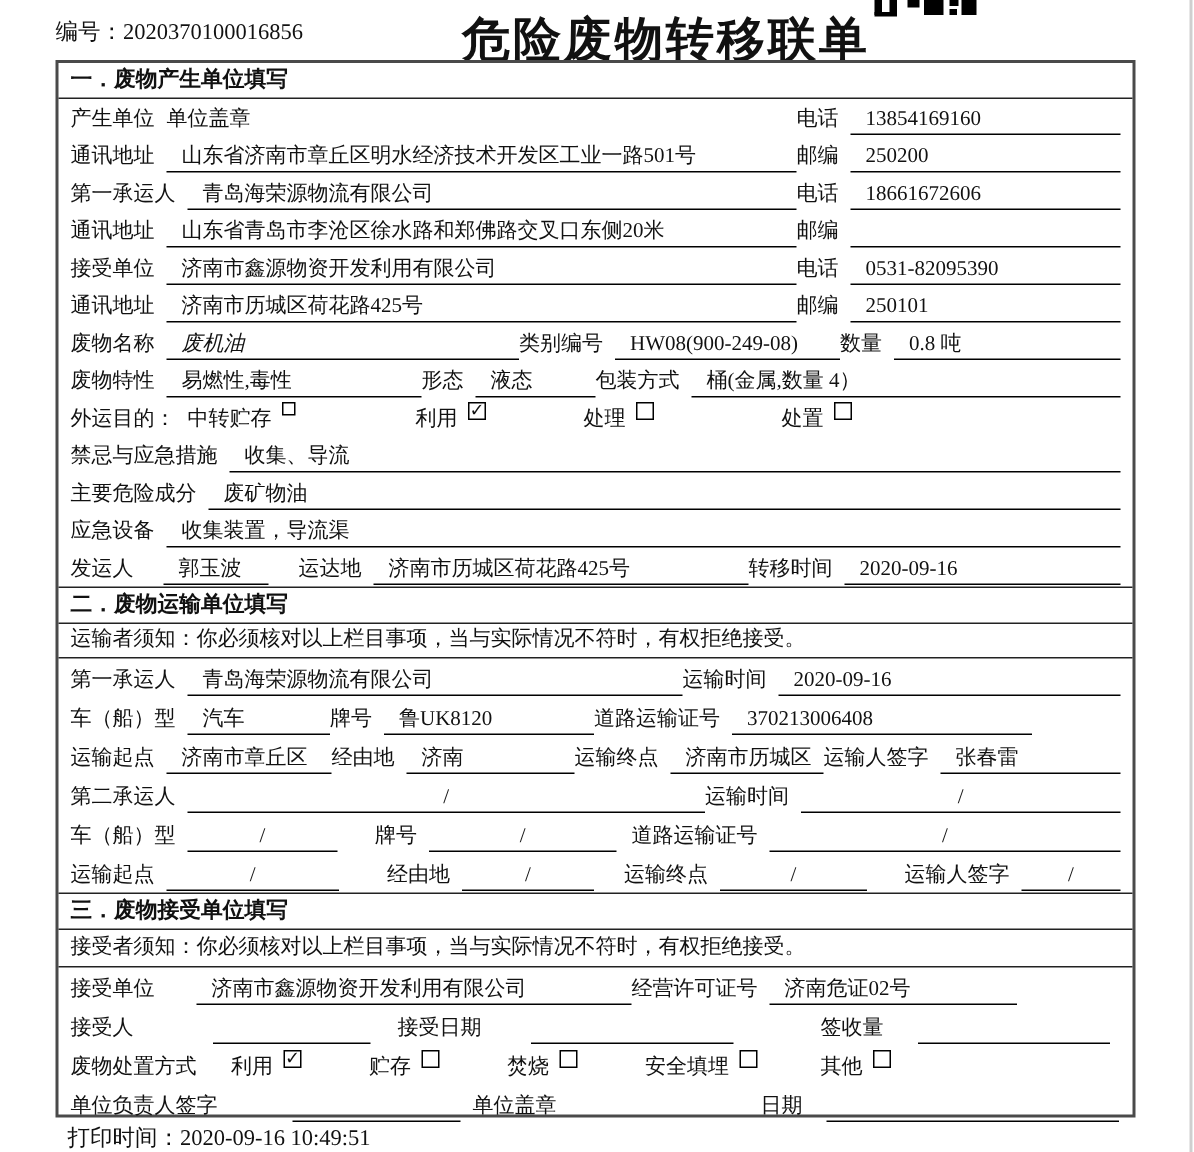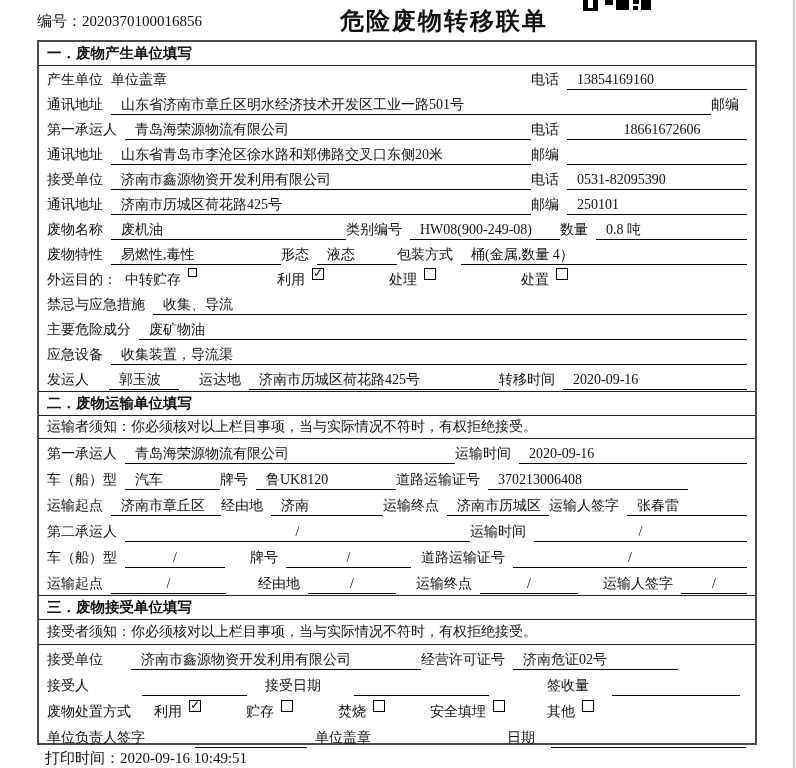--- a/index.html
+++ b/index.html
@@ -3,21 +3,21 @@
 <meta charset="utf-8">
 <style>
   html,body{margin:0;padding:0;background:#fff;}
   body{
     width:796px;height:768px;position:relative;overflow:hidden;
     font-family:"Liberation Serif","DejaVu Serif",serif;
     color:#111;font-size:14px;
   }
   .doc-number{position:absolute;left:37px;top:12px;font-size:15px;white-space:nowrap;}
   .doc-title-wrap{position:absolute;left:0;top:5px;width:796px;text-align:center;padding-left:92px;box-sizing:border-box;}
-  .doc-title{font-size:24px;font-weight:bold;letter-spacing:2px;}
+  .doc-title{font-size:32px;font-weight:bold;letter-spacing:2px;}
   .qr-frag{position:absolute;left:583px;top:0;width:68px;height:12px;}
   .qr-frag i{position:absolute;background:#000;display:block;}
   .page-edge{position:absolute;right:1px;top:0;bottom:0;width:2px;background:#cfcfcf;}
 
   .form-table{
     position:absolute;left:37px;top:40px;width:720px;height:705px;
     border:2px solid #4a4a4a;box-sizing:border-box;background:#fff;
   }
   .sec-h{
     height:23px;line-height:23px;font-weight:bold;font-size:14.5px;
@@ -77,26 +77,27 @@
         <span class="lab">产生单位</span>
         <span class="lab">单位盖章</span>
         <span class="sp grow"></span>
         <span class="lab">电话</span>
         <span class="val" style="flex: 0 0 180px;">13854169160</span>
       </div>
       <div class="row">
         <span class="lab">通讯地址</span>
         <span class="val grow">山东省济南市章丘区明水经济技术开发区工业一路501号</span>
         <span class="lab">邮编</span>
+        <span class="val" style="flex: 0 0 180px;">250200</span>
       </div>
       <div class="row">
         <span class="lab">第一承运人</span>
         <span class="val grow">青岛海荣源物流有限公司</span>
         <span class="lab">电话</span>
-        <span class="val" style="flex: 0 0 180px; text-align: center;">18661672606</span>
+        <span class="val" style="flex: 0 0 180px;">18661672606</span>
       </div>
       <div class="row">
         <span class="lab">通讯地址</span>
         <span class="val grow">山东省青岛市李沧区徐水路和郑佛路交叉口东侧20米</span>
         <span class="lab">邮编</span>
         <span class="val" style="flex: 0 0 180px;"></span>
       </div>
       <div class="row">
         <span class="lab">接受单位</span>
         <span class="val grow">济南市鑫源物资开发利用有限公司</span>
@@ -104,21 +105,21 @@
         <span class="val" style="flex: 0 0 180px;">0531-82095390</span>
       </div>
       <div class="row">
         <span class="lab">通讯地址</span>
         <span class="val grow">济南市历城区荷花路425号</span>
         <span class="lab">邮编</span>
         <span class="val" style="flex: 0 0 180px;">250101</span>
       </div>
       <div class="row">
         <span class="lab">废物名称</span>
-        <span class="val" style="flex: 0 0 235px;">废机油</span>
+        <span class="val" style="flex: 0 0 235px; font-style: italic;">废机油</span>
         <span class="lab">类别编号</span>
         <span class="val" style="flex: 0 0 150px;">HW08(900-249-08)</span>
         <span class="lab">数量</span>
         <span class="val grow">0.8 吨</span>
       </div>
       <div class="row">
         <span class="lab">废物特性</span>
         <span class="val" style="flex: 0 0 170px;">易燃性,毒性</span>
         <span class="lab">形态</span>
         <span class="val" style="flex: 0 0 80px;">液态</span>

